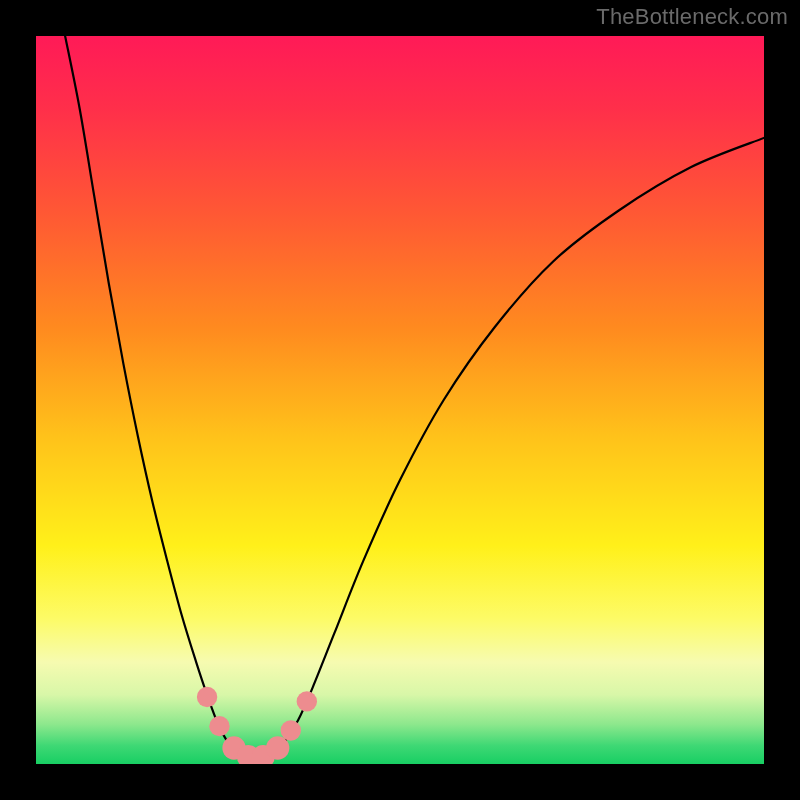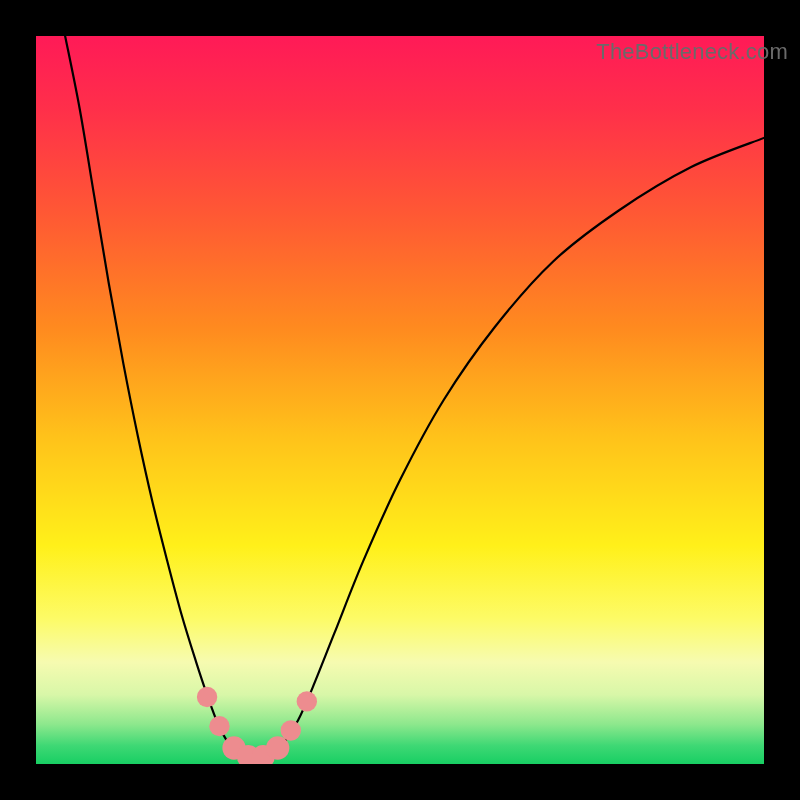--- a/index.html
+++ b/index.html
@@ -22,21 +22,20 @@
   .watermark {
     position: absolute;
     top: 4px;
     right: 12px;
     color: #6a6a6a;
     font-size: 22px;
     font-weight: 400;
     letter-spacing: 0.2px;
     z-index: 10;
     user-select: none;
-    margin-top: 35px;
   }
   .panel {
     position: absolute;
     left: 36px;
     top: 36px;
     width: 728px;
     height: 728px;
     overflow: hidden;
   }
   .gradient {

